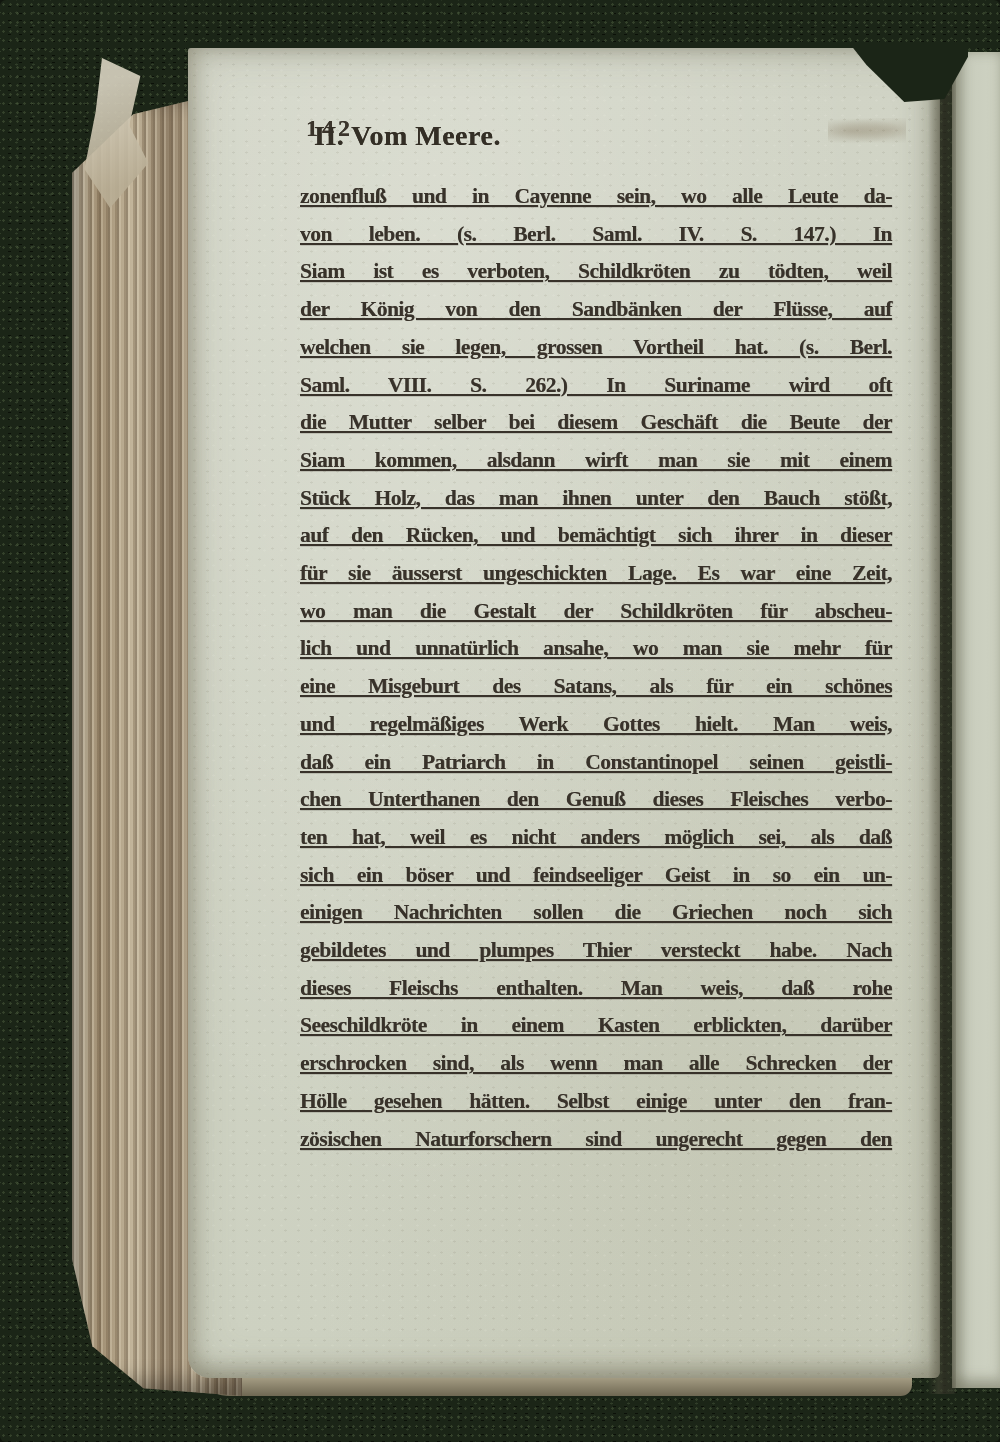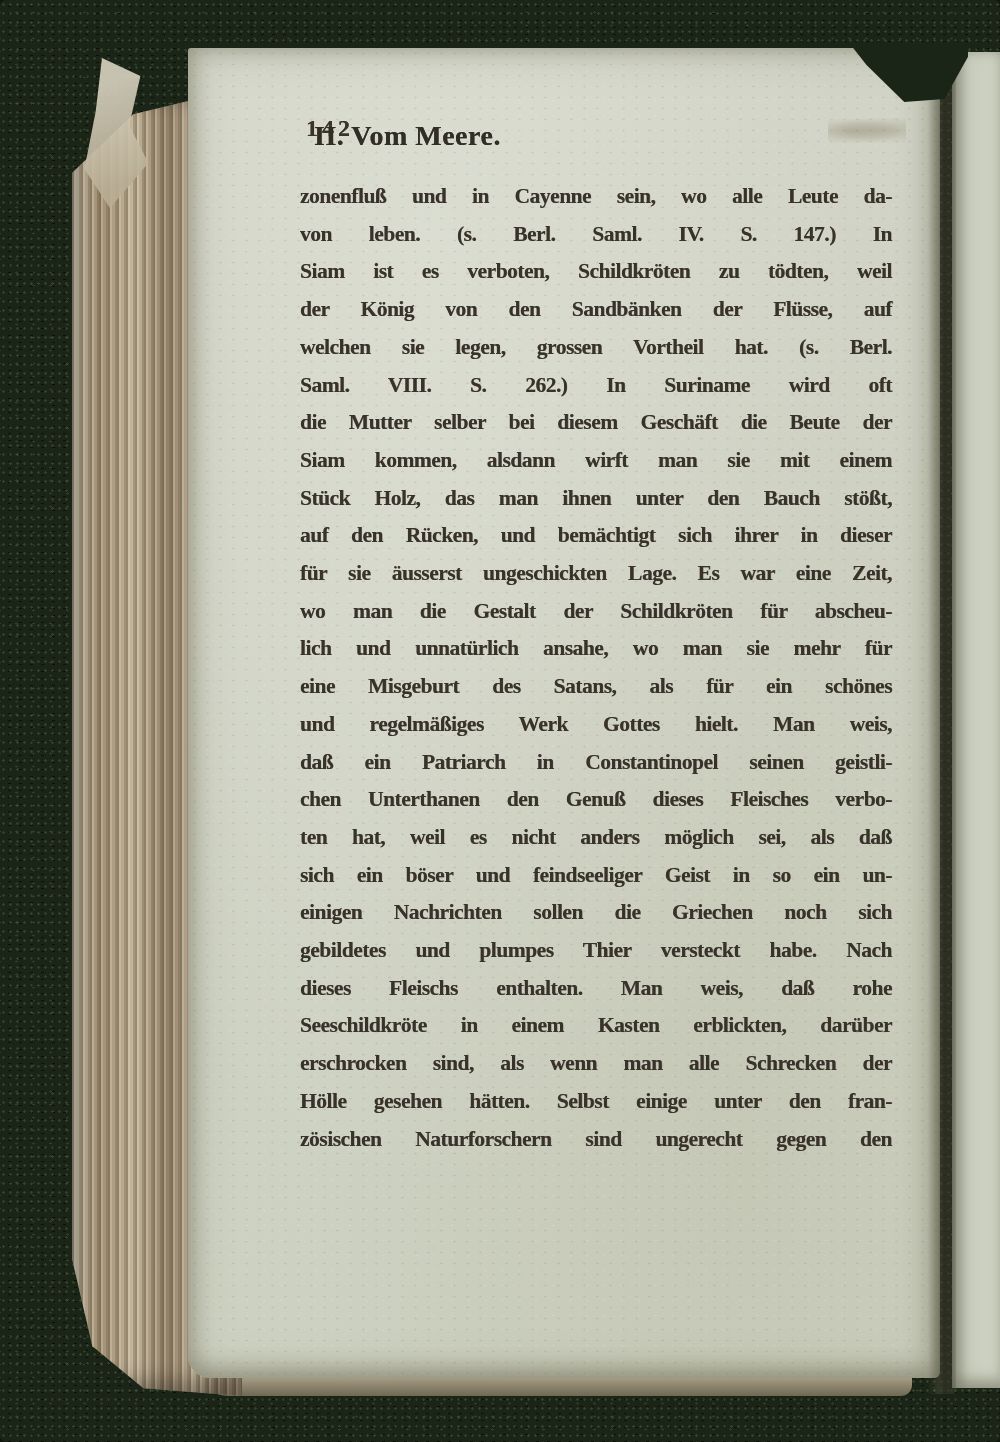--- a/index.html
+++ b/index.html
@@ -94,21 +94,21 @@
     background:
       radial-gradient(ellipse at 30% 50%, rgba(122,106,80,.30), transparent 70%),
       radial-gradient(ellipse at 76% 46%, rgba(122,106,80,.24), transparent 70%);
   }
   .body-text{position:absolute;left:300px;top:178px;width:592px;z-index:5;}
   .body-text .line{
     font:700 21.5px/37.7px "Liberation Serif", serif;
     color:#38322a;letter-spacing:-0.5px;
     text-align:justify;text-align-last:justify;
     text-shadow:.3px .3px .5px rgba(56,50,42,.55);
-    white-space:nowrap;overflow:visible;
+    white-space:nowrap;overflow:visible;text-decoration:underline;
   }
 </style>
 </head>
 <body>
 
 <div class="scene">
   <div class="under-edge"></div>
   <div class="fore-edge"></div>
   <div class="flap"></div>
   <div class="main-page"></div>

